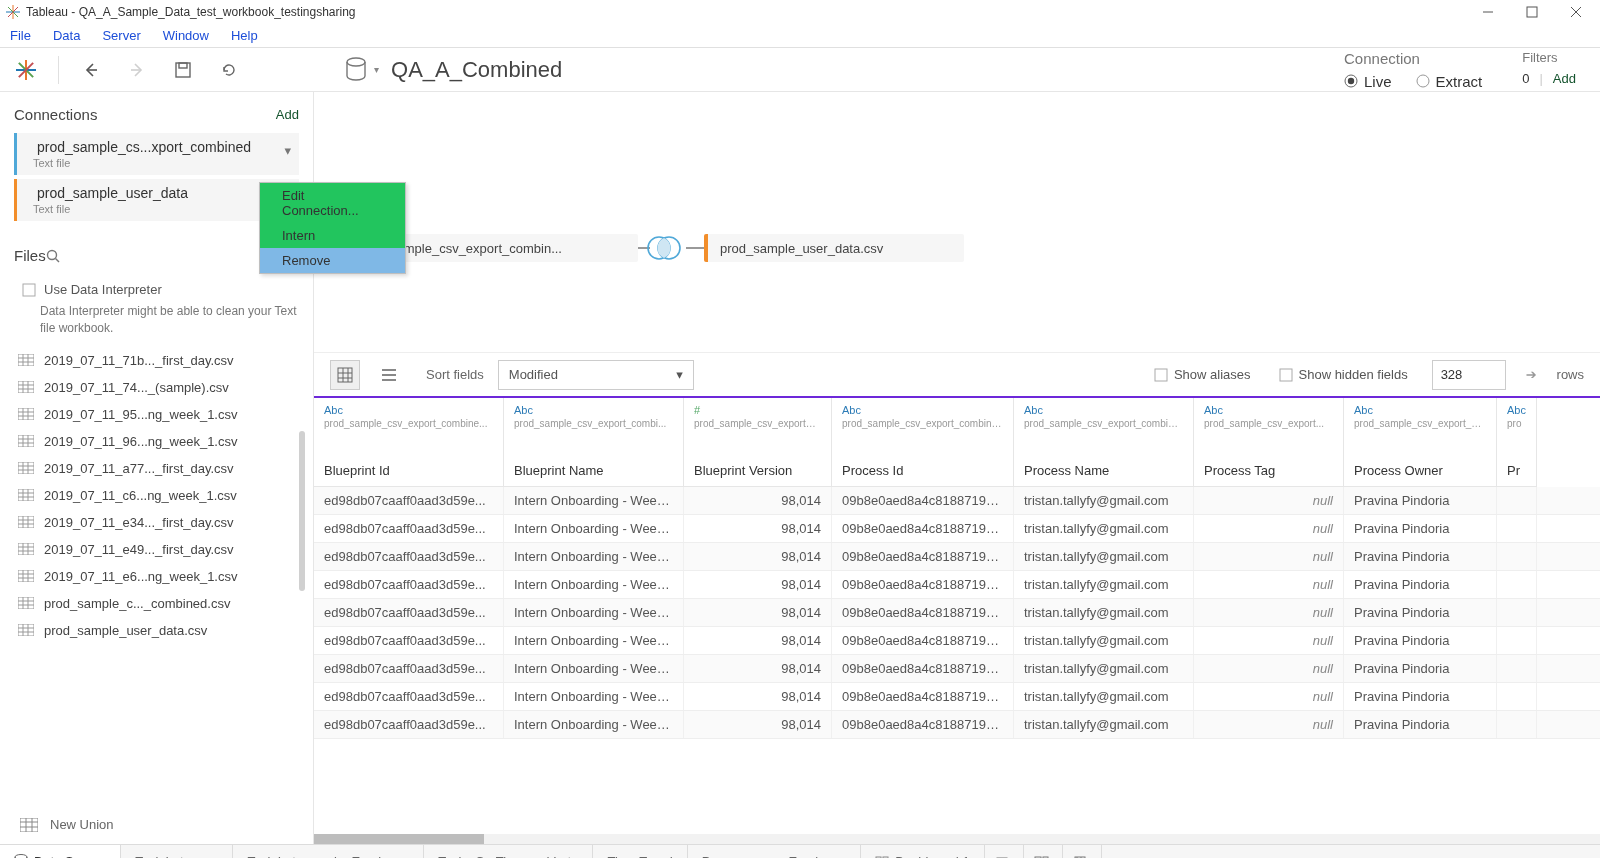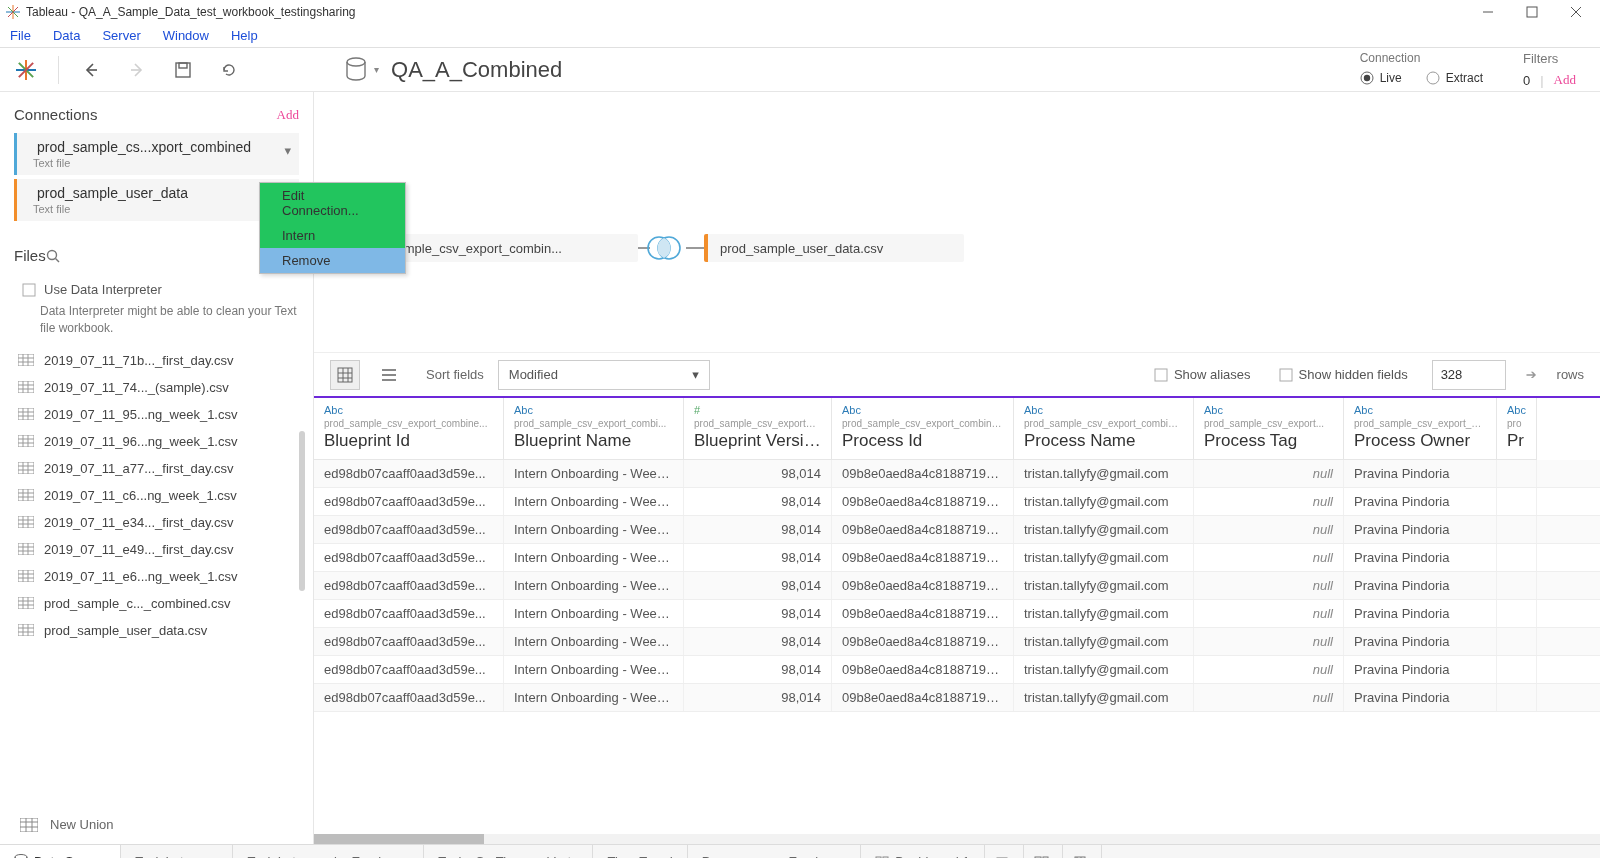--- a/index.html
+++ b/index.html
@@ -13,29 +13,29 @@
   .menu-item { color:#1d4ed8; }
   .layout { display:flex; height: calc(100% - 24px - 24px - 34px - 24px); }
   
   .toolrow { height: 44px; display:flex; align-items:center; border-bottom:1px solid #e6e6e6; }
   .tool-left { width: 314px; display:flex; align-items:center; gap:18px; padding:0 12px; }
   .tool-ic { width:28px; height:28px; display:flex; align-items:center; justify-content:center; color:#555; }
   .tool-sep { width:1px; height:28px; background:#e0e0e0; }
   .ds-header { display:flex; align-items:center; gap:12px; padding-left:30px; }
   .ds-title { font-size:22px; color:#444; }
   .ds-right { margin-left:auto; display:flex; align-items:flex-start; gap:40px; padding-right:24px; }
-  .conn-block { font-size:12px;margin-left:8px; }
+  .conn-block { font-size:15px;margin-left:8px; }
   .conn-lbl { color:#777; margin-bottom:6px; }
   .radio-row { display:flex; gap:24px; align-items:center; }
   .radio { display:flex; align-items:center; gap:6px; }
   .radio svg { width:14px; height:14px; }
   .filters-block { font-size:13px; }
   .filters-lbl { color:#777; margin-bottom:6px; }
   .filters-val { display:flex; gap:10px; align-items:center; }
-  .link { color:#ec4899;font-family:Liberation Serif, serif; }
+  .link { color:#14532d; }
   
   .leftpanel { width:314px; border-right:1px solid #e6e6e6; padding:14px 14px 0 14px; position:relative; display:flex; flex-direction:column; }
   .lp-head { display:flex; justify-content:space-between; align-items:center; margin-bottom:10px; }
   .lp-title { font-size:15px; color:#444; }
   .conn-item { background:#f5f5f5; border-left:3px solid #4fa8d8; padding:6px 8px; margin-bottom:4px; position:relative; }
   .conn-item.orange { border-left-color:#f28e2b; }
   .conn-name { font-size:14px; color:#333; white-space:nowrap; overflow:hidden; text-overflow:ellipsis;margin-left:12px; }
   .conn-sub { font-size:11px; color:#888; margin-top:2px; margin-left:8px; }
   .conn-drop { position:absolute; right:8px; top:10px; color:#777; }
   .files-head { display:flex; justify-content:flex-start; align-items:center; margin:22px 0 8px 0; }
@@ -55,33 +55,33 @@
   .pill.blue { border-left-color:#4fa8d8; left:60px; width:264px; }
   .pill.orange { border-left-color:#f28e2b; left:390px; width:260px; }
   .join-ic { position:absolute; top:140px; left:330px; width:40px; height:32px; display:flex; align-items:center; justify-content:center; }
   .join-line-l { position:absolute; top:155px; left:324px; width:12px; height:2px; background:#999; }
   .join-line-r { position:absolute; top:155px; left:372px; width:18px; height:2px; background:#999; }
   
   .gridctrl { height:44px; display:flex; align-items:center; border-top:1px solid #eee; padding:0 16px; gap:14px; }
   .togglebtn { width:30px; height:30px; border:1px solid #ccc; display:flex; align-items:center; justify-content:center; color:#555; }
   .togglebtn.active { background:#efefef; }
   .sort-lbl { color:#666; margin-left:8px; }
-  .sort-sel { border:1px solid #ccc; height:30px; width:212px; display:flex; align-items:center; justify-content:space-between; padding:0 10px; color:#555; }
+  .sort-sel { border:1px solid #ccc; height:30px; width:196px; display:flex; align-items:center; justify-content:space-between; padding:0 10px; color:#555; }
   .gridctrl .spacer { flex:1; }
   .chk2 { display:flex; align-items:center; gap:6px; color:#555; }
   .rowct { border:1px solid #ccc; height:30px; width:74px; display:flex; align-items:center; padding:0 8px; margin-left:10px; }
   .rows-lbl { color:#666; margin-left:6px; }
   
   .grid { flex:1; overflow:hidden; border-top:2px solid #6d28d9; display:flex; flex-direction:column; }
   .grid-head-row { display:flex; background:#fff; }
   .gh-cell { border-right:1px solid #e6e6e6; border-bottom:1px solid #e6e6e6; padding:6px 10px 8px 10px; display:flex; flex-direction:column; gap:2px; }
   .gh-type { font-size:11px; color:#2c7bb6; }
   .gh-type.num { color:#55a868; }
   .gh-src { font-size:10px; color:#999; white-space:nowrap; overflow:hidden; text-overflow:ellipsis; }
-  .gh-name { font-size:17px; color:#333; font-weight:500; white-space:nowrap; overflow:hidden; text-overflow:ellipsis; }
+  .gh-name { font-size:13px; color:#333; font-weight:500; white-space:nowrap; overflow:hidden; text-overflow:ellipsis;margin-top:32px; }
   .grid-body { flex:1; overflow:hidden; }
   .gb-row { display:flex; border-bottom:1px solid #eee; }
   .gb-row.alt { background:#fafafa; }
   .gb-cell { padding:6px 10px; font-size:13px; color:#555; white-space:nowrap; overflow:hidden; text-overflow:ellipsis; border-right:1px solid #f0f0f0; }
   .gb-cell.null { font-style:italic; color:#888; text-align:right; }
   .gb-cell.num { text-align:right; }
   .grid-hscroll { height:10px; background:#f2f2f2; position:relative; }
   .grid-hthumb { position:absolute; left:0; top:0; width:170px; height:10px; background:#bdbdbd; }
   
   .btabs { height:34px; display:flex; align-items:stretch; border-top:1px solid #dcdcdc; background:#f6f6f6; }

